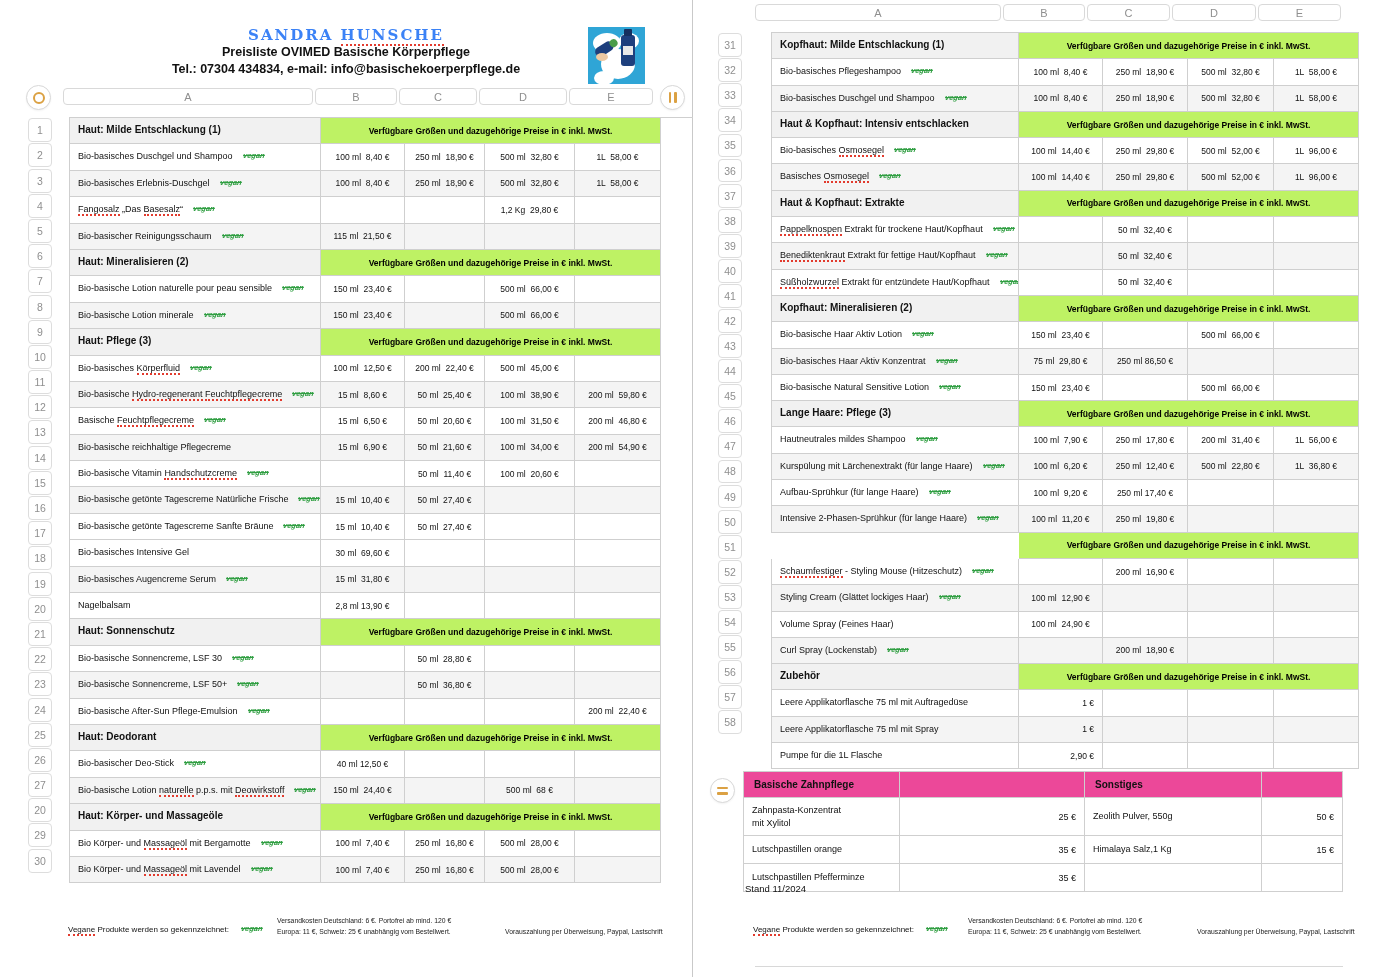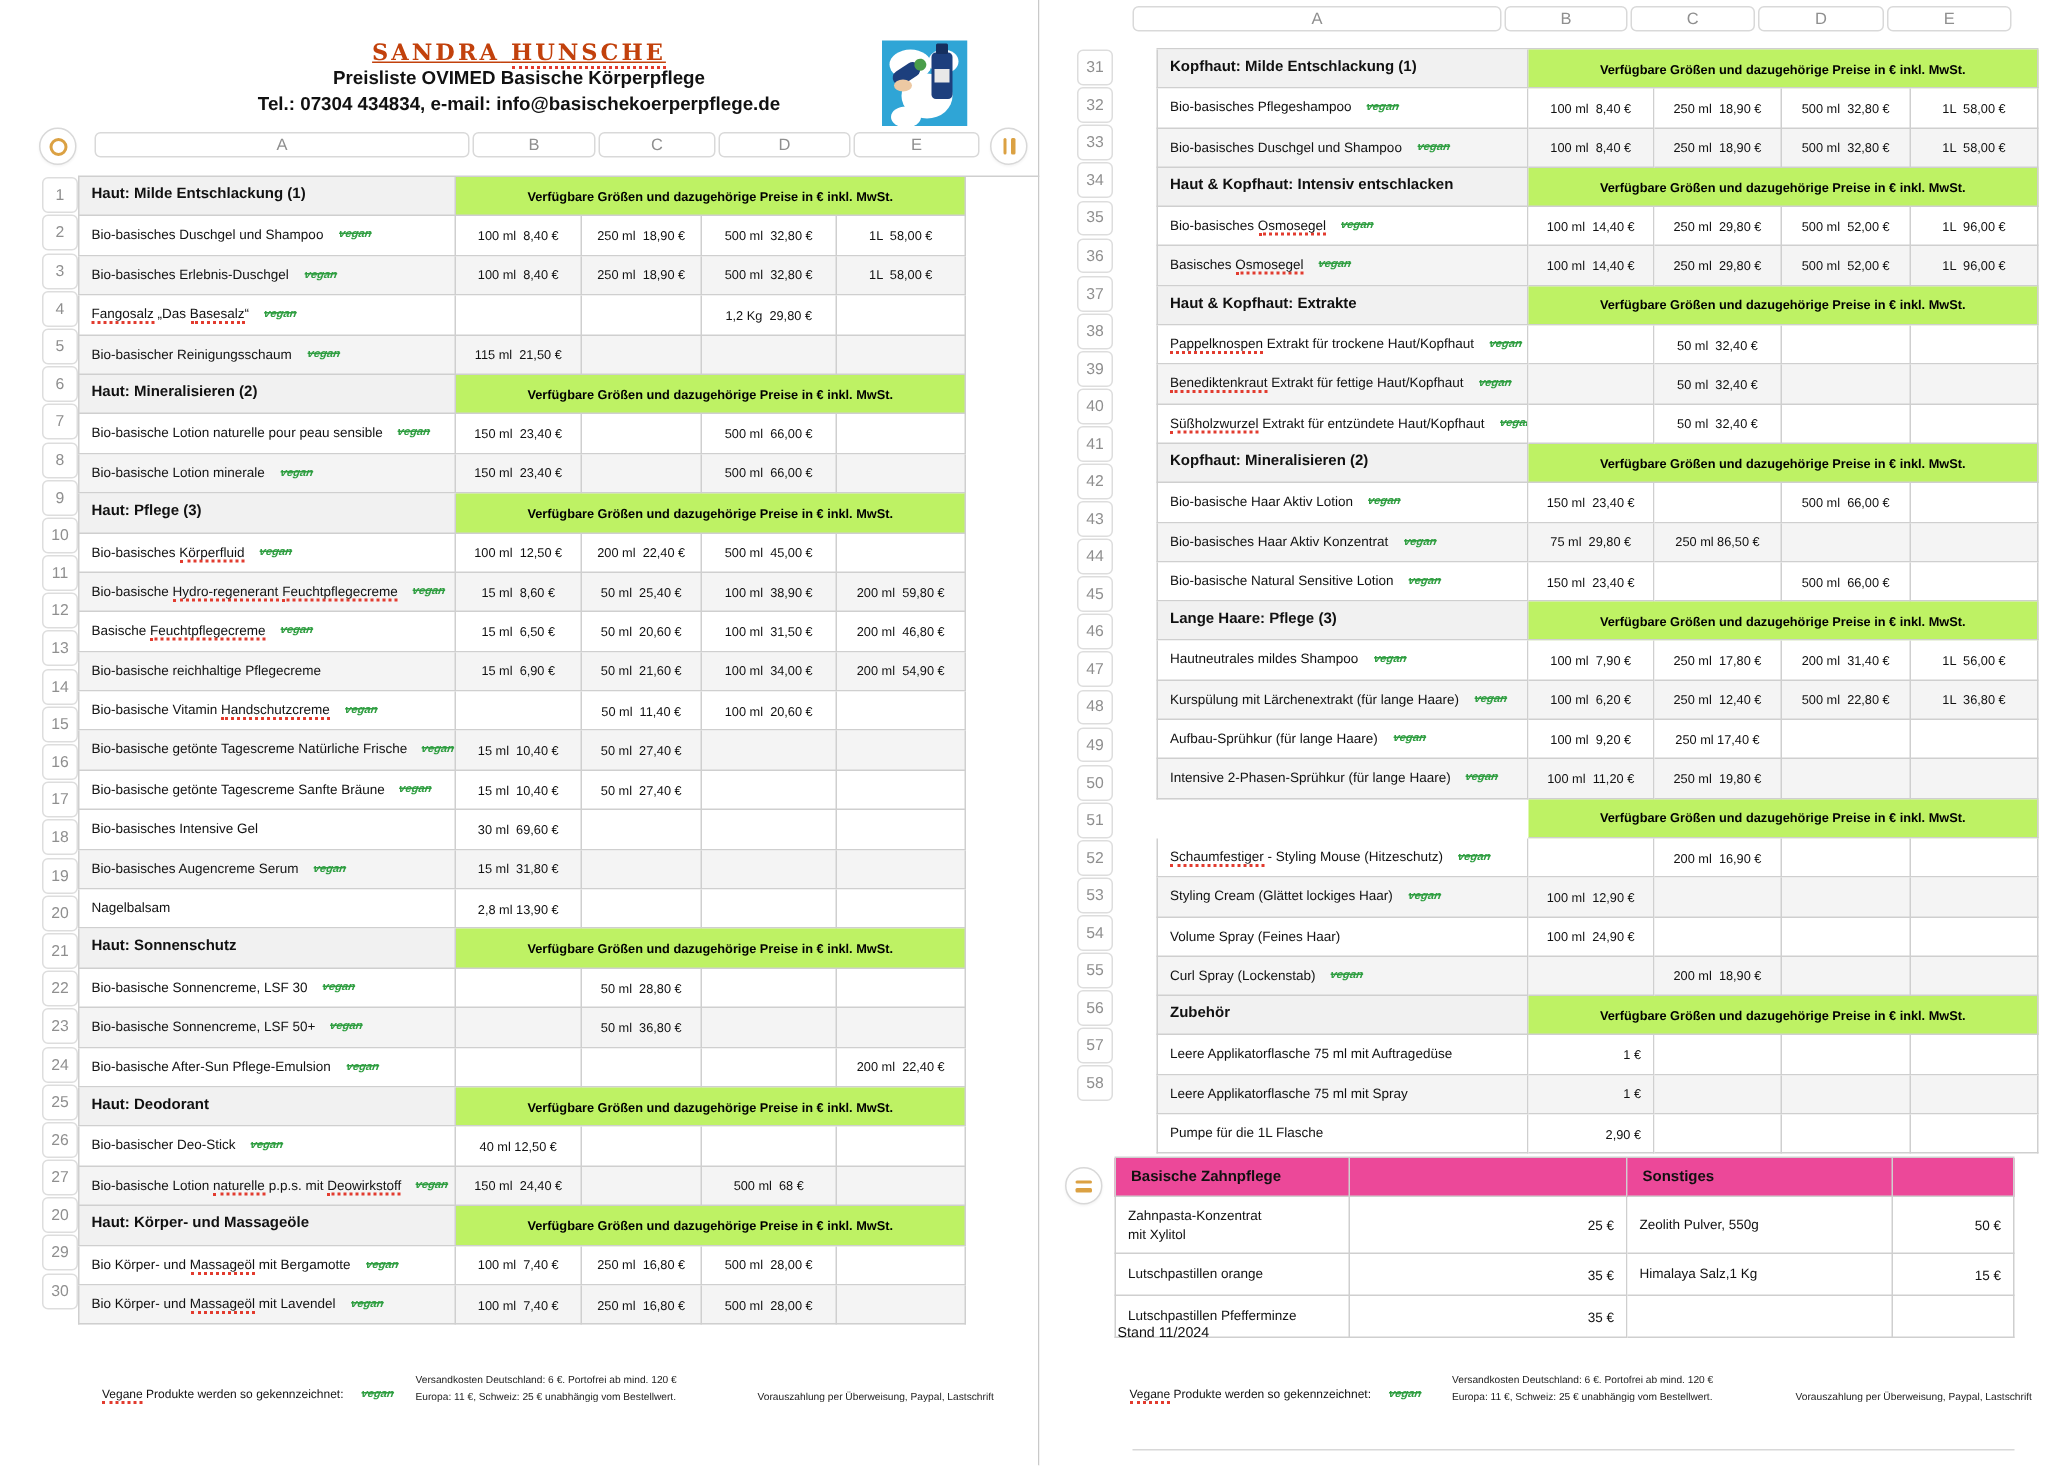--- a/index.html
+++ b/index.html
@@ -5,21 +5,21 @@
   html,body{margin:0;padding:0;}
   body{width:1378px;height:977px;position:relative;background:#ffffff;
        font-family:"Liberation Sans", sans-serif;color:#111;overflow:hidden;}
   .page{position:absolute;top:0;height:977px;background:#fff;}
   #page1{left:0;width:692px;}
   #page2{left:693px;width:685px;}
   .divider{position:absolute;left:692px;top:0;width:1px;height:977px;background:#c9c9c9;}
 
   
   .masthead{position:absolute;left:0;top:26px;width:692px;text-align:center;}
-  .brand{font-family:"DejaVu Serif", serif;font-size:15px;letter-spacing:2px;color:#c2410c;font-weight:600;text-decoration:underline;}
+  .brand{font-family:"DejaVu Serif", serif;font-size:15px;letter-spacing:2px;color:#3b82f6;font-weight:600;}
   .brand .sp2{border-bottom:2px dotted #e23b2e;}
   .title-line{font-size:12.5px;font-weight:bold;margin-top:1px;}
   .contact-line{font-size:12.5px;font-weight:bold;margin-top:3px;}
   .logo{position:absolute;left:588px;top:26px;width:57px;height:61px;}
 
   
   .colhead{position:absolute;display:flex;}
   #p1-colhead{left:62px;top:88px;width:594px;}
   #p2-colhead{left:61px;top:4px;width:590px;}
   .colbox{height:17px;border:1px solid #d9d9d9;border-radius:4px;background:#fff;
@@ -38,21 +38,21 @@
   
   .sheet{position:absolute;}
   #p1-sheet{top:117px;left:0;width:692px;--rh:26.4px;}
   #p2-sheet{top:32px;left:0;width:685px;--rh:26.3px;}
   .gutter{position:absolute;width:24px;}
   #p1-gut{left:28px;} #p2-gut{left:25px;}
   .gutbox{height:calc(var(--rh) - 2.4px);margin:1.2px 0;border:1px solid #ddd;border-radius:4px;
           background:#fff;color:#8f8f8f;font-size:10.5px;display:flex;align-items:center;
           justify-content:center;box-sizing:border-box;}
   .tbl{position:absolute;border-top:1px solid #cfcfcf;}
-  #p1-tbl{left:52px;width:644px;}
+  #p1-tbl{left:69px;width:644px;}
   #p2-tbl{left:78px;width:588px;}
   .row{display:grid;height:var(--rh);box-sizing:border-box;}
   #p1-tbl .row{grid-template-columns:252px 84px 80px 90px 86px;}
   #p2-tbl .row{grid-template-columns:248px 84px 85px 86px 85px;}
   .cell{border-right:1px solid #cfcfcf;border-bottom:1px solid #cfcfcf;box-sizing:border-box;
         background:#fff;overflow:hidden;}
   .cell.a{border-left:1px solid #cfcfcf;}
   .row.alt .cell{background:#f4f4f4;}
   .pname{font-size:9px;padding-left:8px;line-height:calc(var(--rh) - 2px);white-space:nowrap;}
   .price{font-size:8.5px;display:flex;align-items:center;justify-content:center;white-space:pre;}

